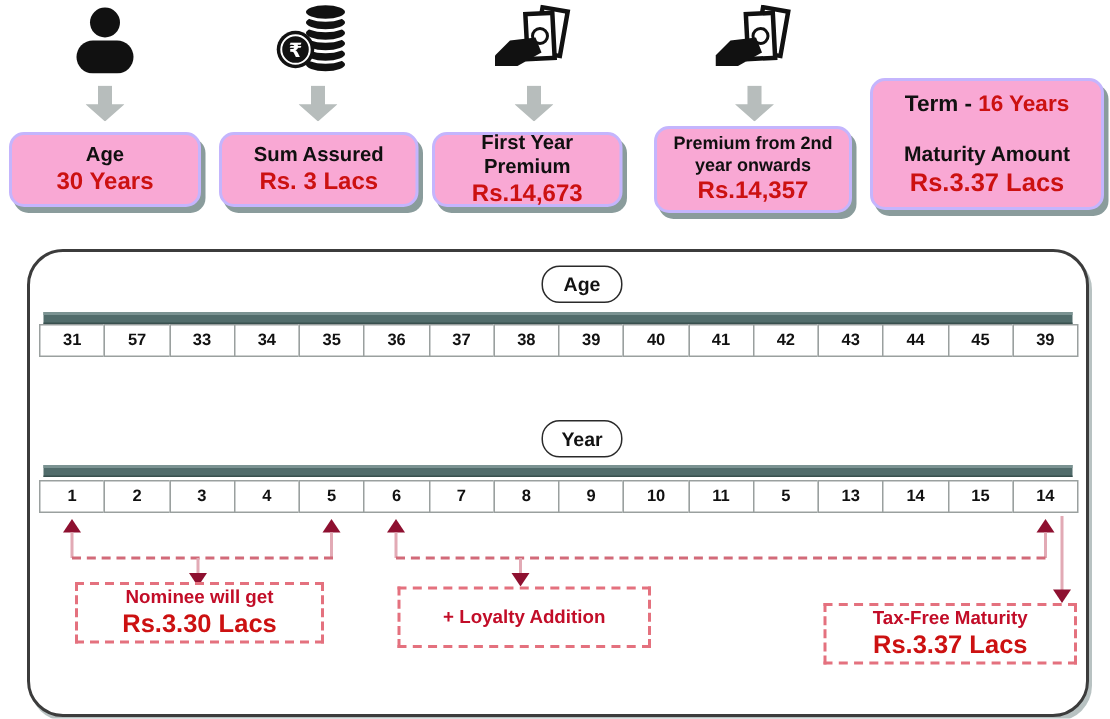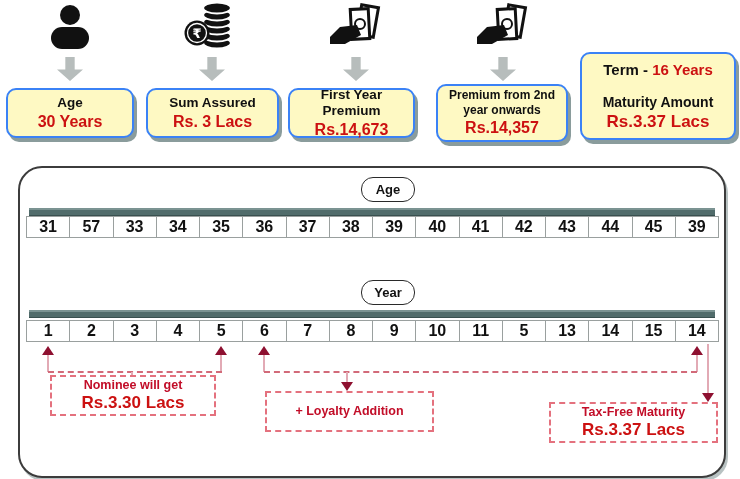--- a/index.html
+++ b/index.html
@@ -1,18 +1,18 @@
 <!DOCTYPE html>
 <html><head>
 <meta charset="utf-8">
 <style>
   html,body{margin:0;padding:0;background:#fff;}
   body{width:740px;height:479px;position:relative;font-family:"Liberation Sans","DejaVu Sans",sans-serif;font-weight:700;overflow:hidden;}
   
-  .card{position:absolute;background:#fef9c3;border:2px solid #3b82f6;border-radius:10px;
+  .card{position:absolute;background:#f9a8d4;border:2px solid #c4b5fd;border-radius:10px;
         box-shadow:3px 4px 0 rgba(109,131,131,.8);
         display:flex;flex-direction:column;align-items:center;justify-content:center;
         text-align:center;box-sizing:border-box;padding:2px 9px;}
   .card .lbl{font-size:13.5px;color:#101010;line-height:1.2;}
   .card .val{font-size:16px;color:#cc1111;margin-top:2px;line-height:1.15;}
   .icon{position:absolute;}
   .block-arrow{position:absolute;width:26px;height:24px;background:#b7bdbc;
         clip-path:polygon(32% 0,68% 0,68% 52%,100% 52%,50% 100%,0 52%,32% 52%);}
   
   .term-line{font-size:15px;color:#111;}
@@ -21,21 +21,21 @@
   .mat-val{font-size:17px;color:#cc1111;margin-top:2px;}
   
   .panel{position:absolute;left:18px;top:166px;width:704px;height:308px;background:#fff;
          border:2px solid #3c3c3c;border-radius:24px;box-shadow:2px 3px 0 rgba(125,144,143,.55);}
   .pill{position:absolute;left:341px;width:52px;height:23px;background:#fff;border:1.5px solid #2a2a2a;
         border-radius:12px;display:flex;align-items:center;justify-content:center;font-size:13px;color:#111;}
   .axis-bar{position:absolute;left:9px;width:686px;height:8px;background:#516c6b;
         border-top:2px solid #7b9392;border-bottom:1px solid #39504f;box-sizing:border-box;}
   .cells{position:absolute;left:6px;width:693px;height:22px;display:flex;}
   .cell{flex:1;border:1px solid #9aa09f;margin-left:-1px;background:#fff;display:flex;
-        align-items:center;justify-content:center;font-size:16px;color:#111;}
+        align-items:center;justify-content:center;font-size:11px;color:#111;}
   .cell:first-child{margin-left:0;}
   
   .stem{position:absolute;width:0;border-left:2px solid #e2aab5;}
   .hdash{position:absolute;height:0;border-top:2px dashed #d26a79;}
   .tri-up{position:absolute;width:0;height:0;border-left:6px solid transparent;border-right:6px solid transparent;border-bottom:9px solid #8e1030;}
   .tri-down{position:absolute;width:0;height:0;border-left:6px solid transparent;border-right:6px solid transparent;border-top:9px solid #8e1030;}
   .note{position:absolute;background:#fff;border:2px dashed #e4717e;box-sizing:border-box;
         display:flex;flex-direction:column;align-items:center;justify-content:center;text-align:center;}
   .note .l1{font-size:12.5px;color:#c20d28;line-height:1.3;}
   .note .l2{font-size:17px;color:#cc1111;line-height:1.2;}
@@ -167,21 +167,21 @@
   <div class="stem" style="left:243px;top:187px;height:17px"></div>
   <div class="tri-up" style="left:671px;top:178px"></div>
   <div class="stem" style="left:676px;top:187px;height:17px"></div>
   <div class="hdash" style="left:244px;top:203px;width:433px"></div>
   <div class="stem" style="left:326px;top:204px;height:11px"></div>
   <div class="tri-down" style="left:321px;top:214px"></div>
 
   <div class="stem" style="left:687px;top:176px;height:50px"></div>
   <div class="tri-down" style="left:682px;top:225px"></div>
 
-  <div class="note" style="left:30px;top:207px;width:166px;height:41px">
+  <div class="note" style="left:30px;top:220px;width:166px;height:41px">
     <div class="l1">Nominee will get</div>
     <div class="l2">Rs.3.30 Lacs</div>
   </div>
 
   <div class="note" style="left:245px;top:223px;width:169px;height:41px">
     <div class="l2 small">+ Loyalty Addition</div>
   </div>
 
   <div class="note" style="left:529px;top:234px;width:169px;height:41px">
     <div class="l1">Tax-Free Maturity</div>

